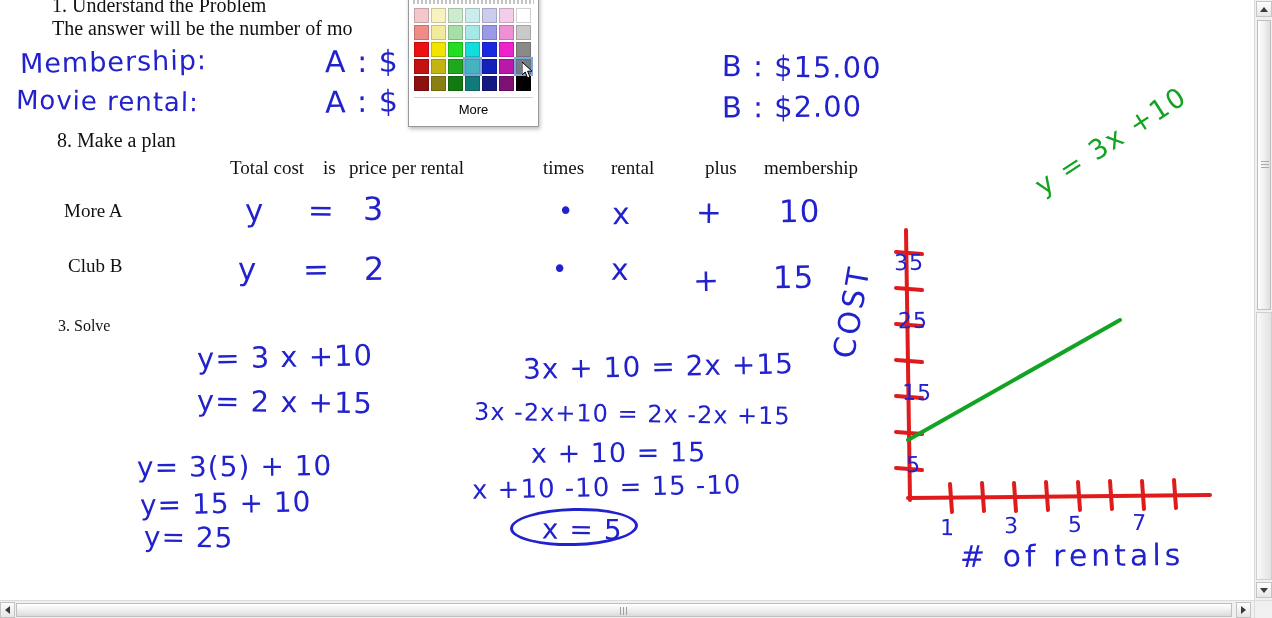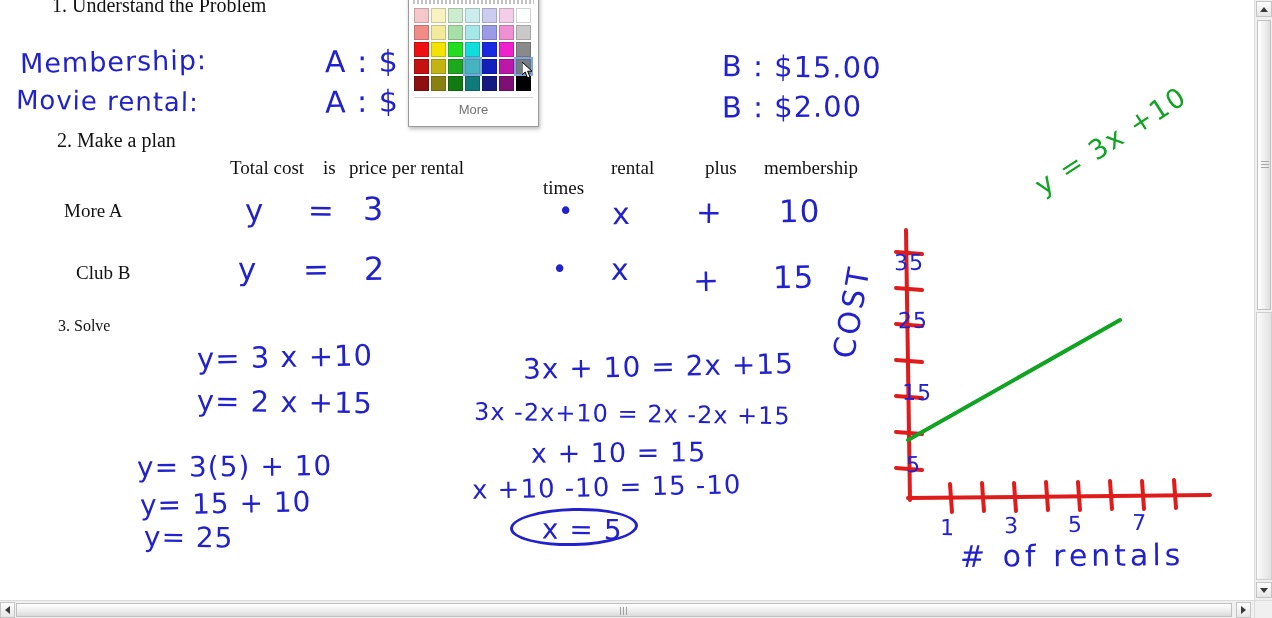--- a/index.html
+++ b/index.html
@@ -95,21 +95,21 @@
     margin: 6px 5px 0 5px;
     border-top: 1px solid #d2d2d2;
   }
   #more-btn {
     margin: 0 4px;
     height: 23px;
     line-height: 23px;
     text-align: center;
     font-family: "Liberation Sans", sans-serif;
     font-size: 13px;
-    color: #737373;
+    color: #000000;
     cursor: pointer;
   }
 
   
   #cursor-pointer {
     position: absolute;
     left: 522px; top: 62px;
     width: 12px; height: 18px;
     z-index: 55;
     pointer-events: none;
@@ -188,34 +188,35 @@
 </style>
 </head>
 <body>
 
 <div id="app">
 
   <div id="canvas">
 
     <div class="typed" style="left:52px; top:-5px; font-size:20px;">1. Understand the Problem</div>
 
-
-
-    <div class="typed" style="left:57px; top:130px; font-size:20px;">2. Make a plan</div>
+    <div class="typed" style="left:52px; top:18px; font-size:20px;">The answer will be the number of mo</div>
+
+
+    <div class="typed" style="left:57px; top:130px; font-size:20px;">8. Make a plan</div>
 
     <div class="typed" style="left:230px; top:158px; font-size:19px;">Total cost</div>
     <div class="typed" style="left:323px; top:158px; font-size:19px;">is</div>
     <div class="typed" style="left:349px; top:158px; font-size:19px;">price per rental</div>
-    <div class="typed" style="left:543px; top:158px; font-size:19px;margin-top:20px;">times</div>
+    <div class="typed" style="left:543px; top:158px; font-size:19px;">times</div>
     <div class="typed" style="left:611px; top:158px; font-size:19px;">rental</div>
     <div class="typed" style="left:705px; top:158px; font-size:19px;">plus</div>
     <div class="typed" style="left:764px; top:158px; font-size:19px;">membership</div>
 
     <div class="typed" style="left:64px; top:201px; font-size:19px;">More A</div>
-    <div class="typed" style="left:68px; top:263px; font-size:19px;margin-left:8px;">Club B</div>
+    <div class="typed" style="left:68px; top:256px; font-size:19px;">Club B</div>
 
     <div class="typed" style="left:58px; top:318px; font-size:16px;">3. Solve</div>
 
     <div class="ink hw1" style="left:20px; top:46px; font-size:27px;">Membership:</div>
     <div class="ink hw2" style="left:16px; top:86px; font-size:26px;">Movie rental:</div>
 
     <div class="ink hw3" style="left:325px; top:44px; font-size:30px;">A : $</div>
     <div class="ink hw1" style="left:325px; top:84px; font-size:30px;">A : $</div>
 
     <div class="ink hw2" style="left:722px; top:50px; font-size:29px;">B : $15.00</div>

